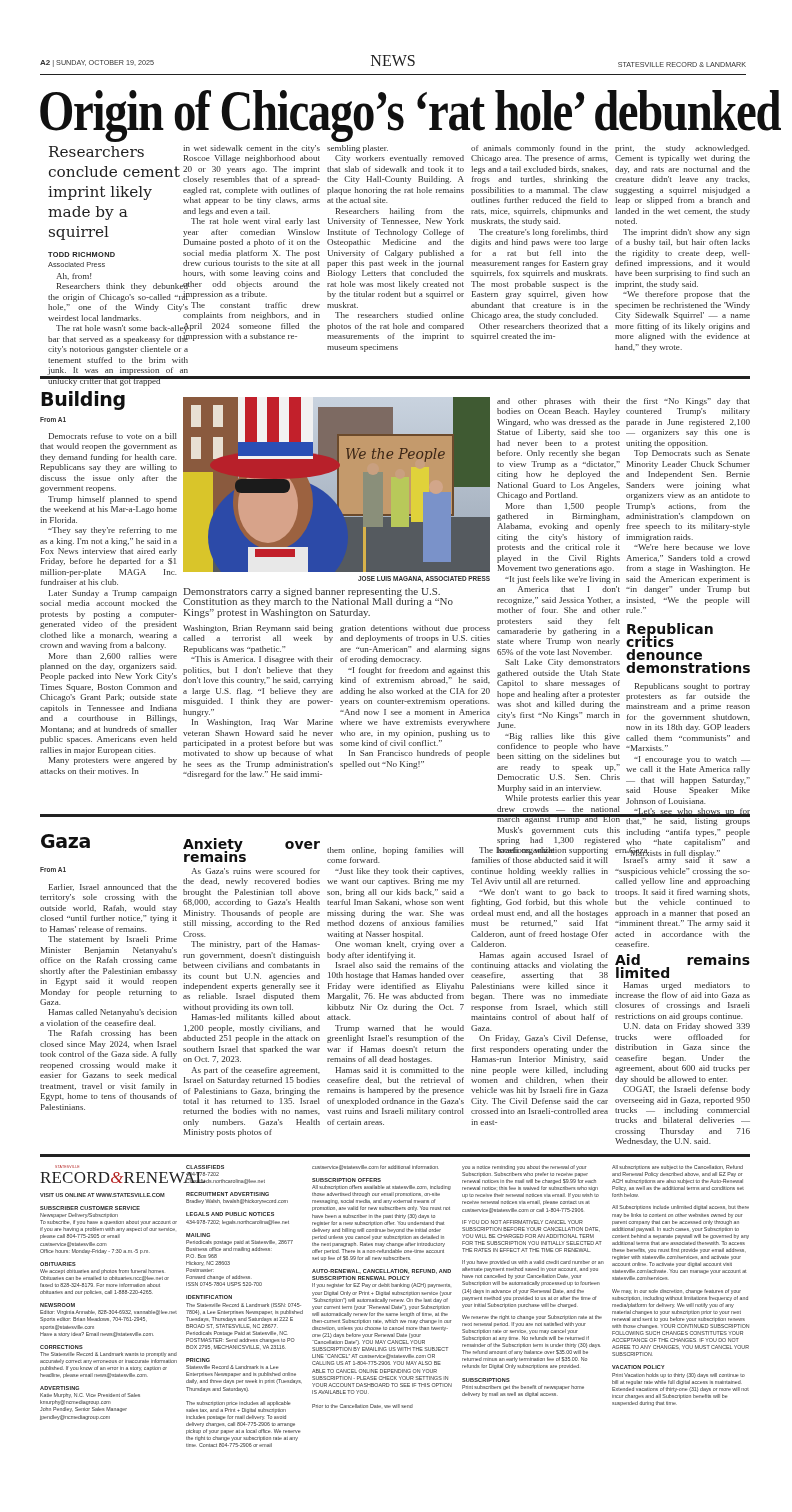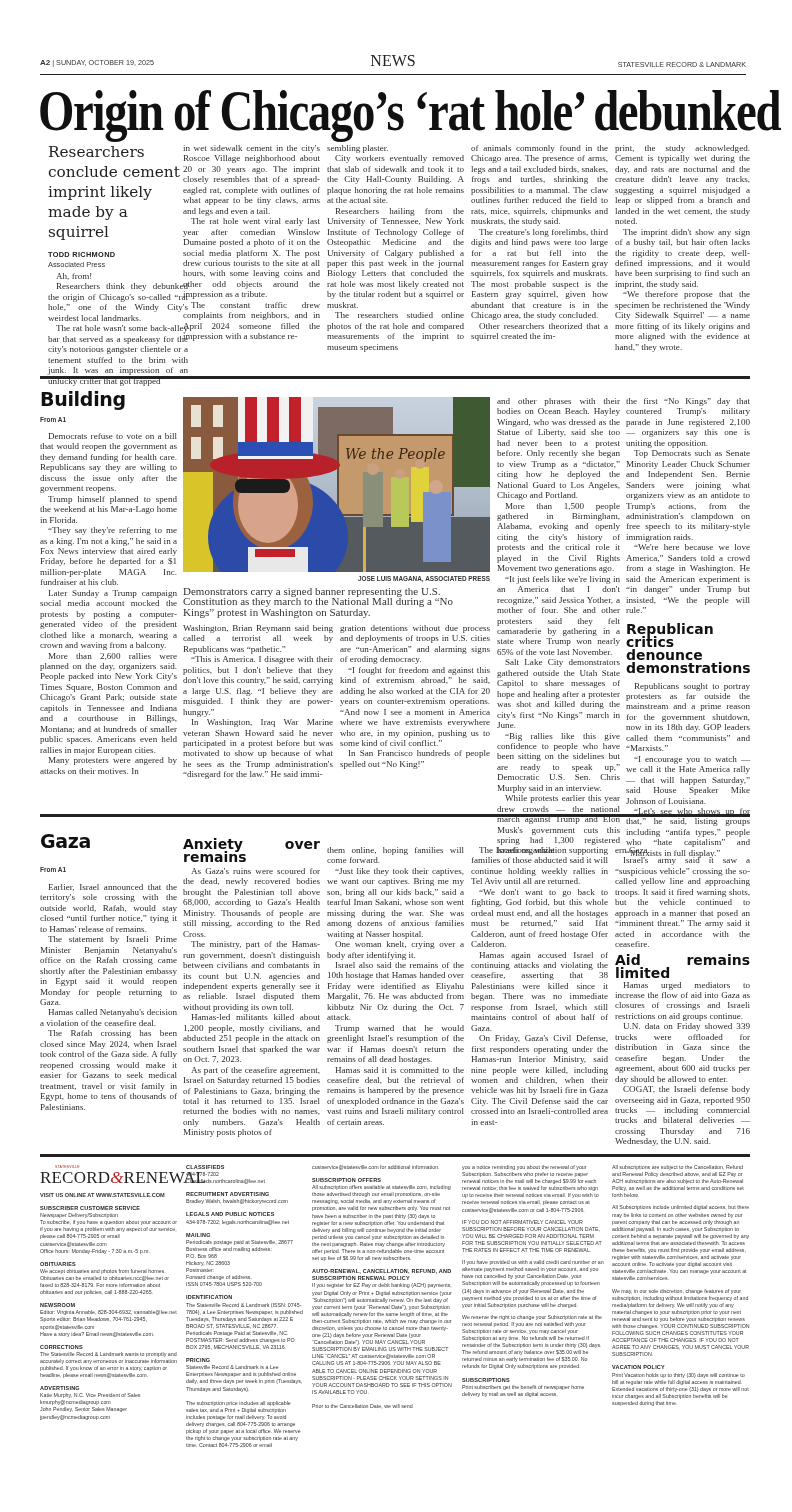--- a/index.html
+++ b/index.html
@@ -181,21 +181,21 @@
 </div>
 <div class="abs col" style="top:838px;left:183px;width:137px;">
   <div class="subhead" style="margin-top:0;">Anxiety over remains</div>
   <p>As Gaza's ruins were scoured for the dead, newly recovered bodies brought the Palestinian toll above 68,000, according to Gaza's Health Ministry. Thousands of people are still missing, according to the Red Cross.</p>
   <p>The ministry, part of the Hamas-run government, doesn't distinguish between civilians and combatants in its count but U.N. agencies and independent experts generally see it as reliable. Israel disputed them without providing its own toll.</p>
   <p>Hamas-led militants killed about 1,200 people, mostly civilians, and abducted 251 people in the attack on southern Israel that sparked the war on Oct. 7, 2023.</p>
   <p>As part of the ceasefire agreement, Israel on Saturday returned 15 bodies of Palestinians to Gaza, bringing the total it has returned to 135. Israel returned the bodies with no names, only numbers. Gaza's Health Ministry posts photos of</p>
 </div>
 <div class="abs col" style="top:845px;left:327px;width:137px;">
   <p class="noind">them online, hoping families will come forward.</p>
-  <p>“Just like they took their captives, we want our captives. Bring me my son, bring all our kids back,” said a tearful Iman Sakani, whose son went missing during the war. She was among dozens of anxious families waiting at Nasser hospital.</p>
+  <p>“Just like they took their captives, we want our captives. Bring me my son, bring all our kids back,” said a tearful Iman Sakani, whose son went missing during the war. She was method dozens of anxious families waiting at Nasser hospital.</p>
   <p>One woman knelt, crying over a body after identifying it.</p>
   <p>Israel also said the remains of the 10th hostage that Hamas handed over Friday were identified as Eliyahu Margalit, 76. He was abducted from kibbutz Nir Oz during the Oct. 7 attack.</p>
   <p>Trump warned that he would greenlight Israel's resumption of the war if Hamas doesn't return the remains of all dead hostages.</p>
   <p>Hamas said it is committed to the ceasefire deal, but the retrieval of remains is hampered by the presence of unexploded ordnance in the Gaza's vast ruins and Israeli military control of certain areas.</p>
 </div>
 <div class="abs col" style="top:845px;left:471px;width:137px;">
   <p>The Israeli organization supporting families of those abducted said it will continue holding weekly rallies in Tel Aviv until all are returned.</p>
   <p>“We don't want to go back to fighting, God forbid, but this whole ordeal must end, and all the hostages must be returned,” said Ifat Calderon, aunt of freed hostage Ofer Calderon.</p>
   <p>Hamas again accused Israel of continuing attacks and violating the ceasefire, asserting that 38 Palestinians were killed since it began. There was no immediate response from Israel, which still maintains control of about half of Gaza.</p>
   <p>On Friday, Gaza's Civil Defense, first responders operating under the Hamas-run Interior Ministry, said nine people were killed, including women and children, when their vehicle was hit by Israeli fire in Gaza City. The Civil Defense said the car crossed into an Israeli-controlled area in east-</p>

